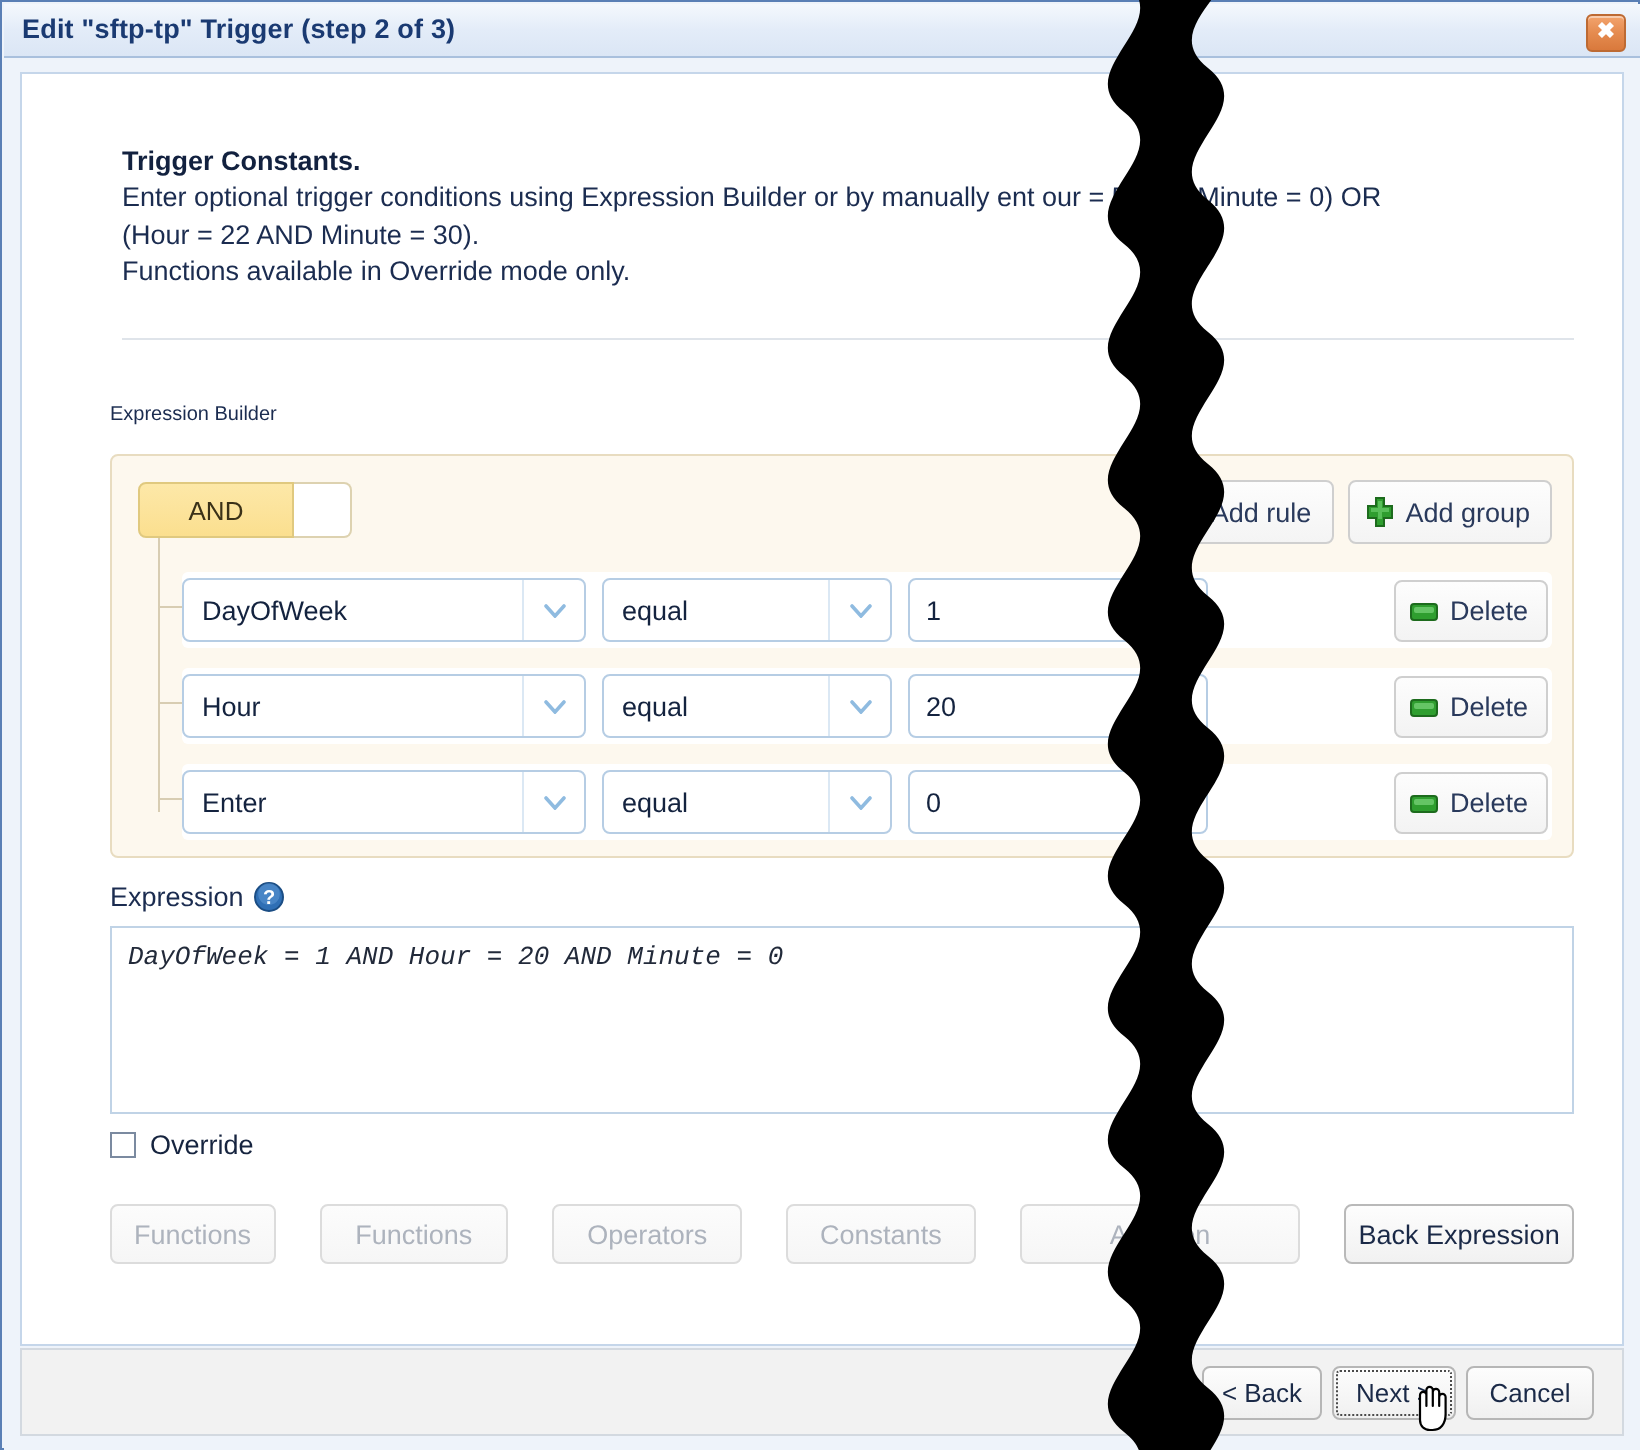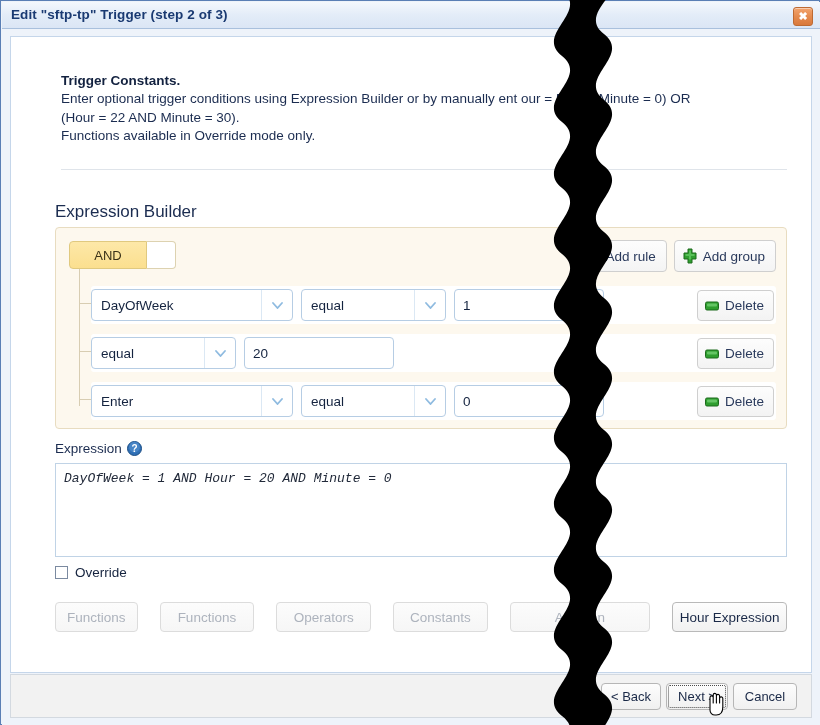--- a/index.html
+++ b/index.html
@@ -133,21 +133,21 @@
     width: 726px;
     height: 1px;
     background: #dfe4ea;
   }
 
   
   #eb-label {
     position: absolute;
     left: 44px;
     top: 165px;
-    font-size: 17px;
+    font-size: 10px;
     color: #1b2c50;
   }
 
   #eb-group {
     position: absolute;
     left: 44px;
     top: 190px;
     width: 732px;
     height: 202px;
     background: #fdf8ee;
@@ -529,20 +529,28 @@
             <svg class="minus-icon" viewBox="0 0 16 16">
               <rect x="1.5" y="4" width="13" height="8" rx="1.5" fill="#2f9e2f" stroke="#1d6b1d" stroke-width="1"></rect>
               <rect x="3" y="5.5" width="10" height="3" rx="1" fill="#7cd67c" opacity="0.7"></rect>
             </svg>
             <span>Delete</span>
           </div>
         </div>
 
         <div class="rule-row" style="top:106px">
           <div class="rule-inner">
+            <div class="ui-select sel-field">
+              <span>Hour</span>
+              <span class="chev">
+                <svg width="11" height="7" viewBox="0 0 11 7">
+                    <path d="M1 1 L5.5 6 L10 1" fill="none" stroke="#8fbbe0" stroke-width="1.8" stroke-linecap="round"></path>
+                  </svg>
+              </span>
+            </div>
             <div class="ui-select sel-op">
               <span>equal</span>
               <span class="chev">
                 <svg width="11" height="7" viewBox="0 0 11 7">
                     <path d="M1 1 L5.5 6 L10 1" fill="none" stroke="#8fbbe0" stroke-width="1.8" stroke-linecap="round"></path>
                   </svg>
               </span>
             </div>
             <input class="ui-input" type="text" value="20" style="">
           </div>
@@ -601,21 +609,21 @@
         <div id="override-checkbox"></div>
         <span id="override-label">Override</span>
       </div>
 
       <div id="expr-toolbar">
         <div class="tool-btn" id="btn-variables">Functions</div>
         <div class="tool-btn" id="btn-functions">Functions</div>
         <div class="tool-btn" id="btn-operators">Operators</div>
         <div class="tool-btn" id="btn-constants">Constants</div>
         <div class="tool-btn" id="btn-and-condition">AND          ion</div>
-        <div class="tool-btn enabled" id="btn-test-expression">Hour Expression</div>
+        <div class="tool-btn enabled" id="btn-test-expression">Back Expression</div>
       </div>
 
     </div>
 
     <div id="footer-bar">
       <div id="footer-buttons">
         <div class="nav-btn" id="btn-back">&lt; Back</div>
         <div class="nav-btn" id="btn-next">Next &gt;</div>
         <div class="nav-btn" id="btn-cancel">Cancel</div>
       </div>

